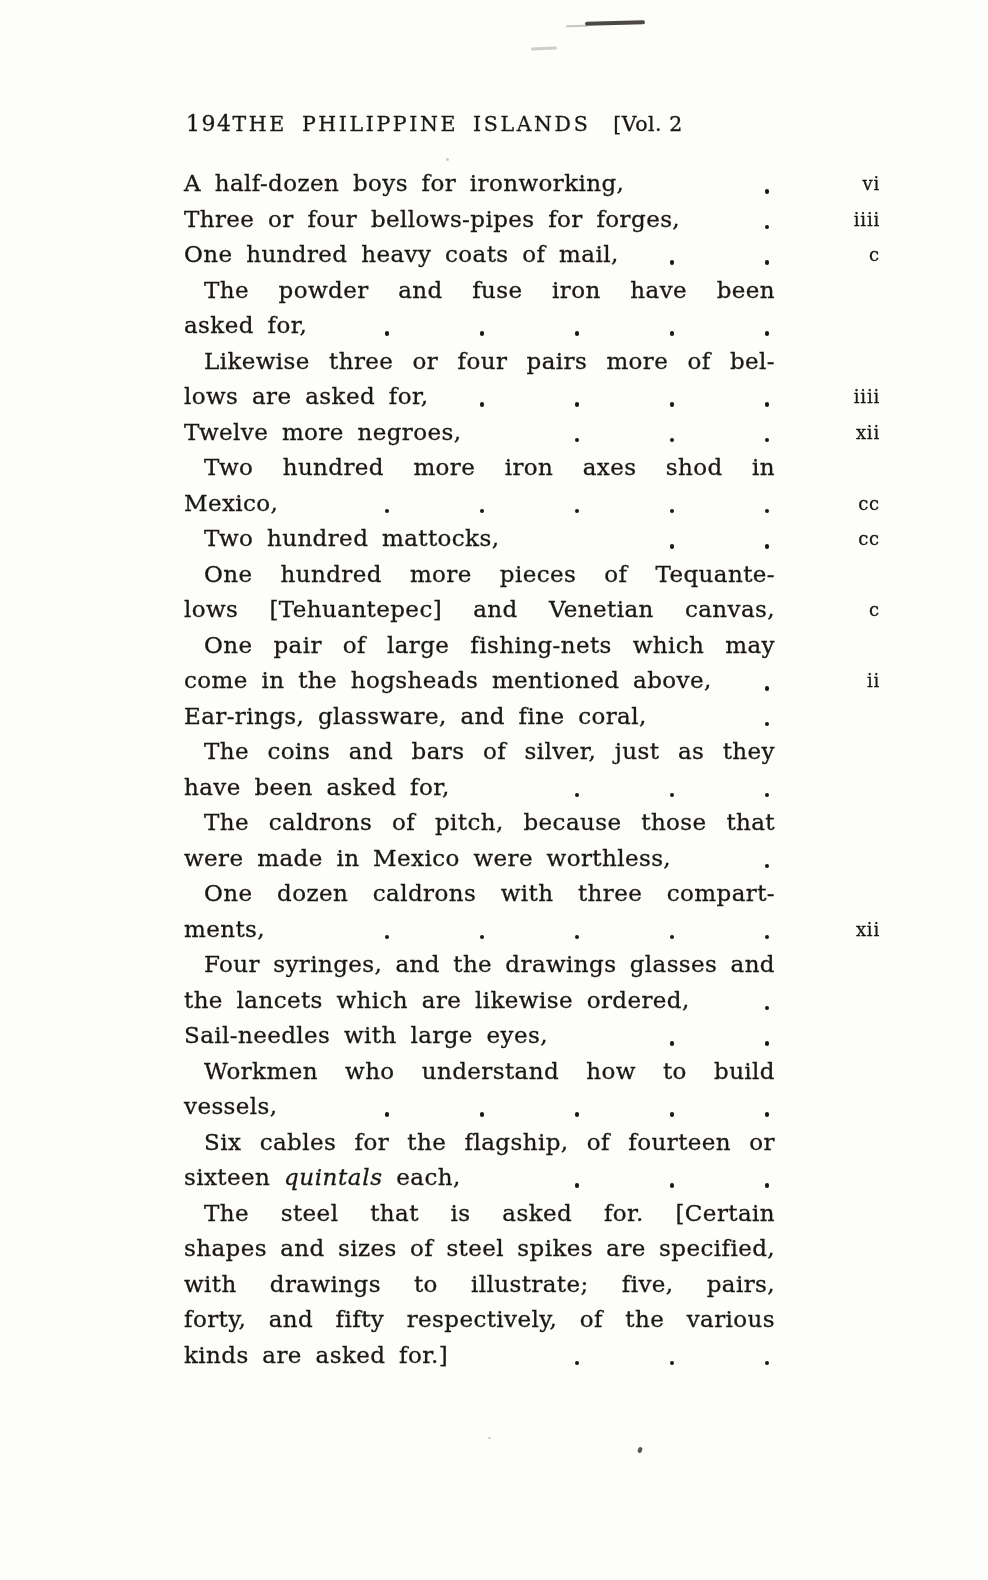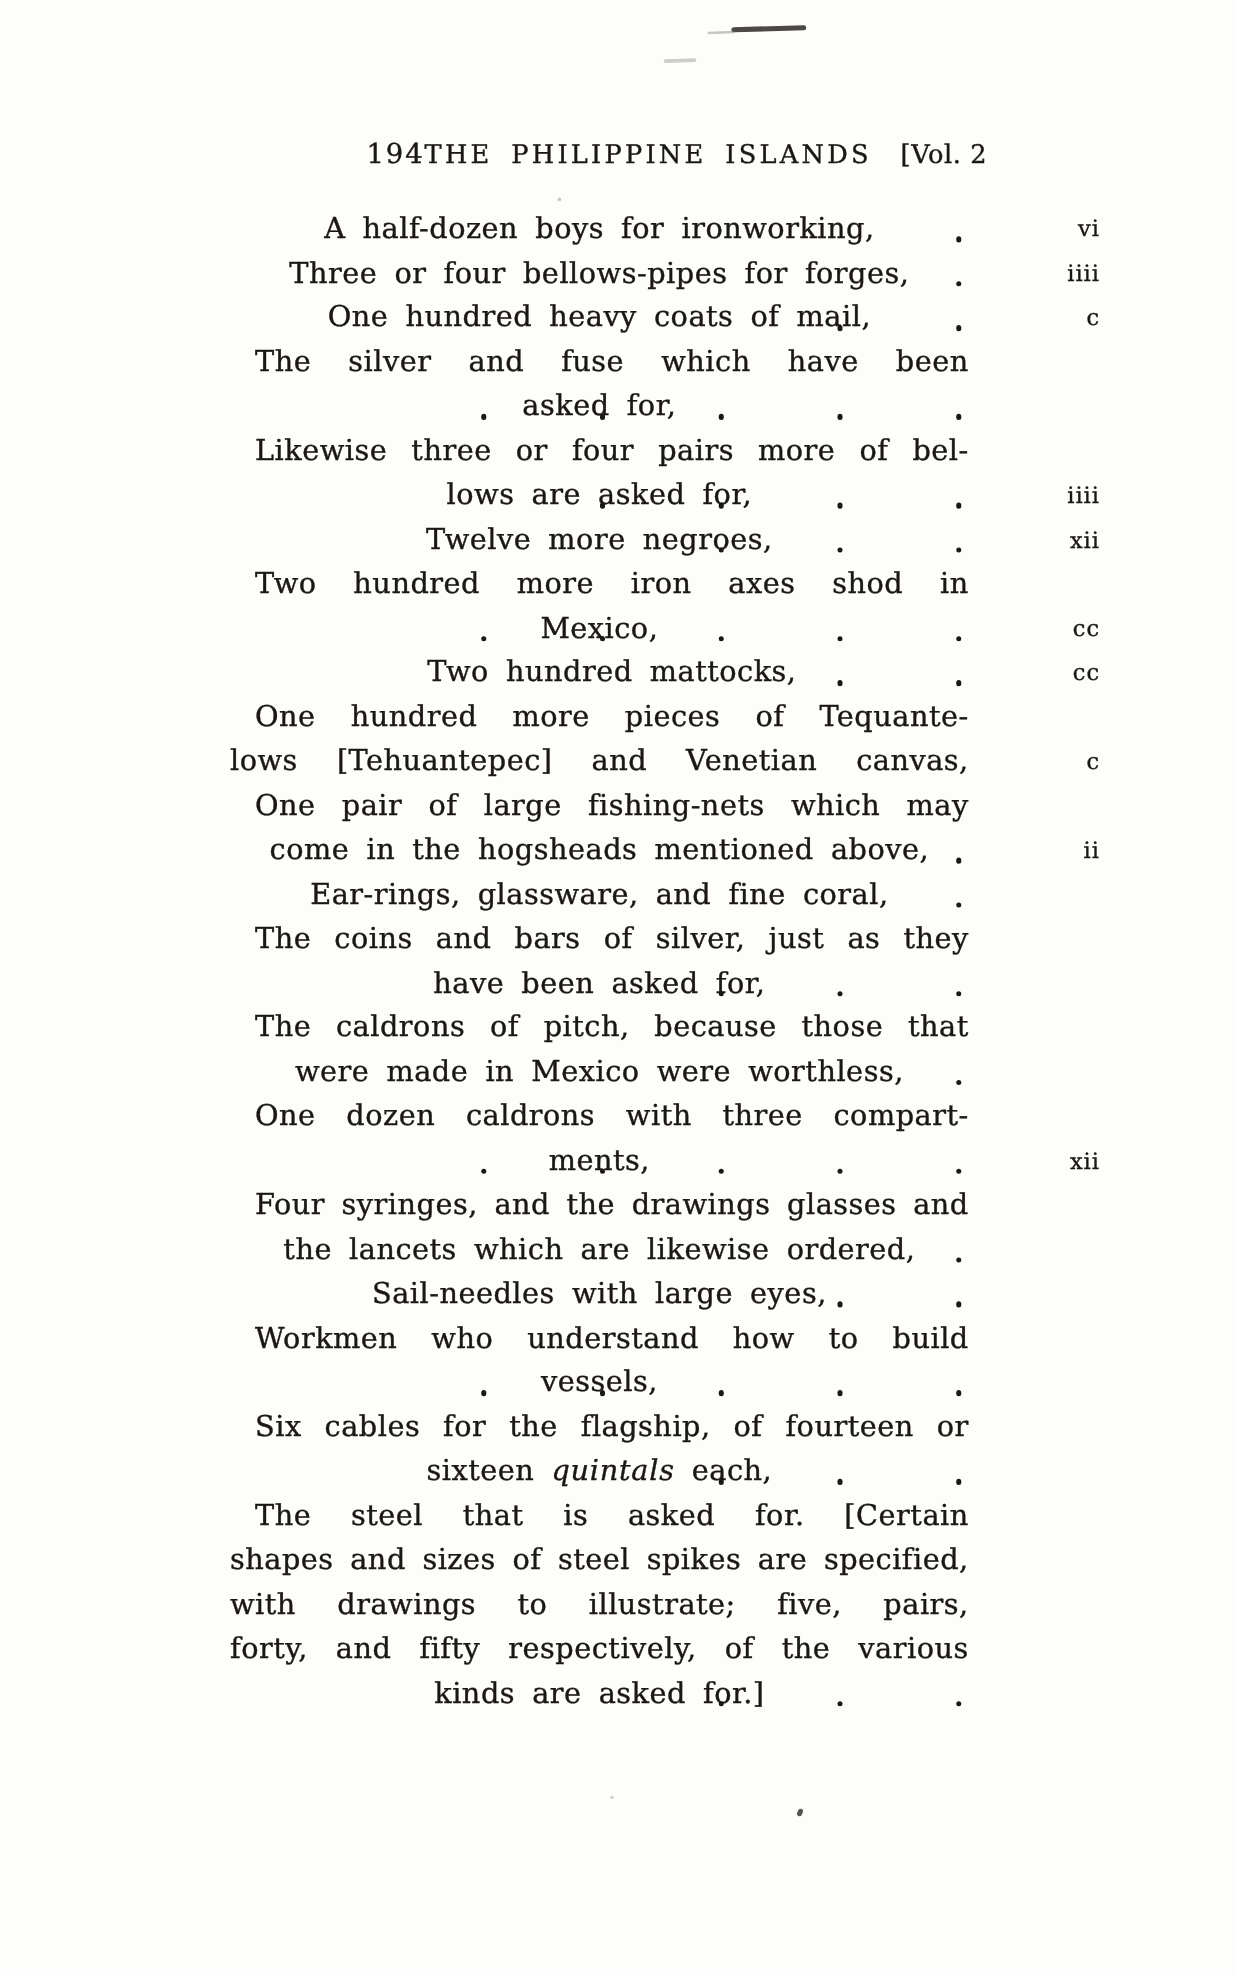--- a/index.html
+++ b/index.html
@@ -10,35 +10,35 @@
   body{
     width:988px;height:1580px;position:relative;overflow:hidden;
     background:var(--paper);
     font-family:"DejaVu Serif","Liberation Serif",serif;
     color:var(--ink);
     -webkit-text-stroke:0.3px currentColor;
   }
   .page{position:absolute;inset:0;}
   .header{
     position:absolute;left:186px;top:110px;width:711px;
-    display:flex;justify-content:center;align-items:baseline;
+    display:flex;justify-content:flex-start;align-items:baseline;
     font-size:20.5px;line-height:27px;
   }
   .page-number{font-size:22px;letter-spacing:1.5px;}
   .running-title{letter-spacing:2.6px;word-spacing:6px;}
   .volume-label{letter-spacing:0.5px;margin-left:23px;}
   .body-block{
     position:absolute;left:184px;top:166px;width:696px;
     font-size:23px;
   }
   .row{position:relative;height:35.5px;}
   .line-text{
     position:relative;width:591px;height:100%;
     line-height:35.5px;white-space:nowrap;
-    word-spacing:6px;letter-spacing:0.4px;text-align:center;
+    word-spacing:6px;letter-spacing:0.4px;
   }
   .line-text.justify{
     white-space:normal;
     text-align:justify;
     text-align-last:justify;
     word-spacing:normal;
   }
   .line-text.indent{text-indent:20px;}
   .it{font-style:italic;letter-spacing:0.6px;}
   .dot{
@@ -70,21 +70,21 @@
       </div>
       <div class="row">
         <div class="line-text">Three or four bellows-pipes for forges,<span class="dot" style="right: 6px;"></span></div>
         <span class="value">iiii</span>
       </div>
       <div class="row">
         <div class="line-text">One hundred heavy coats of mail,<span class="dot" style="right: 6px;"></span><span class="dot" style="right: 101px;"></span></div>
         <span class="value">c</span>
       </div>
       <div class="row">
-        <div class="line-text justify indent">The silver and fuse which have been</div>
+        <div class="line-text justify indent">The powder and fuse iron have been</div>
       </div>
       <div class="row">
         <div class="line-text">asked for,<span class="dot" style="right: 6px;"></span><span class="dot" style="right: 101px;"></span><span class="dot" style="right: 196px;"></span><span class="dot" style="right: 291px;"></span><span class="dot" style="right: 386px;"></span></div>
       </div>
       <div class="row">
         <div class="line-text justify indent">Likewise three or four pairs more of bel-</div>
       </div>
       <div class="row">
         <div class="line-text">lows are asked for,<span class="dot" style="right: 6px;"></span><span class="dot" style="right: 101px;"></span><span class="dot" style="right: 196px;"></span><span class="dot" style="right: 291px;"></span></div>
         <span class="value">iiii</span>

